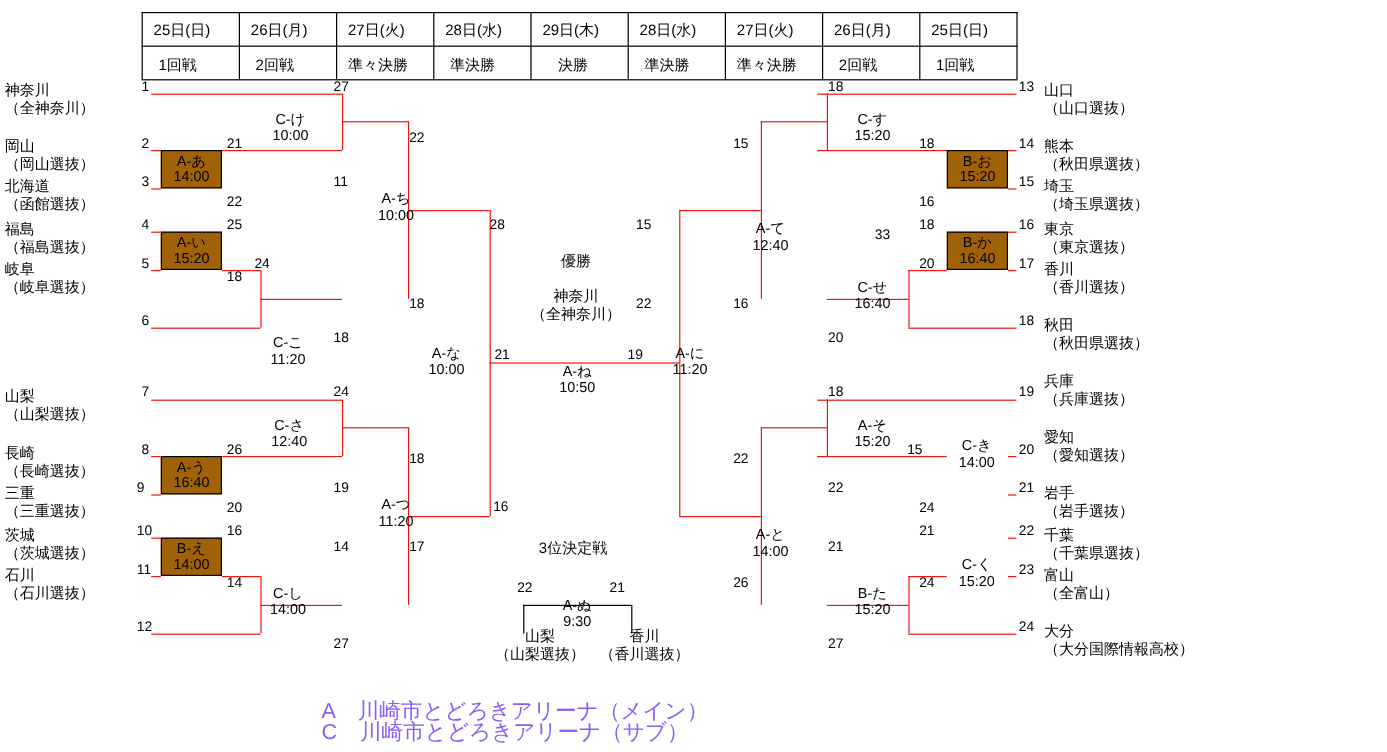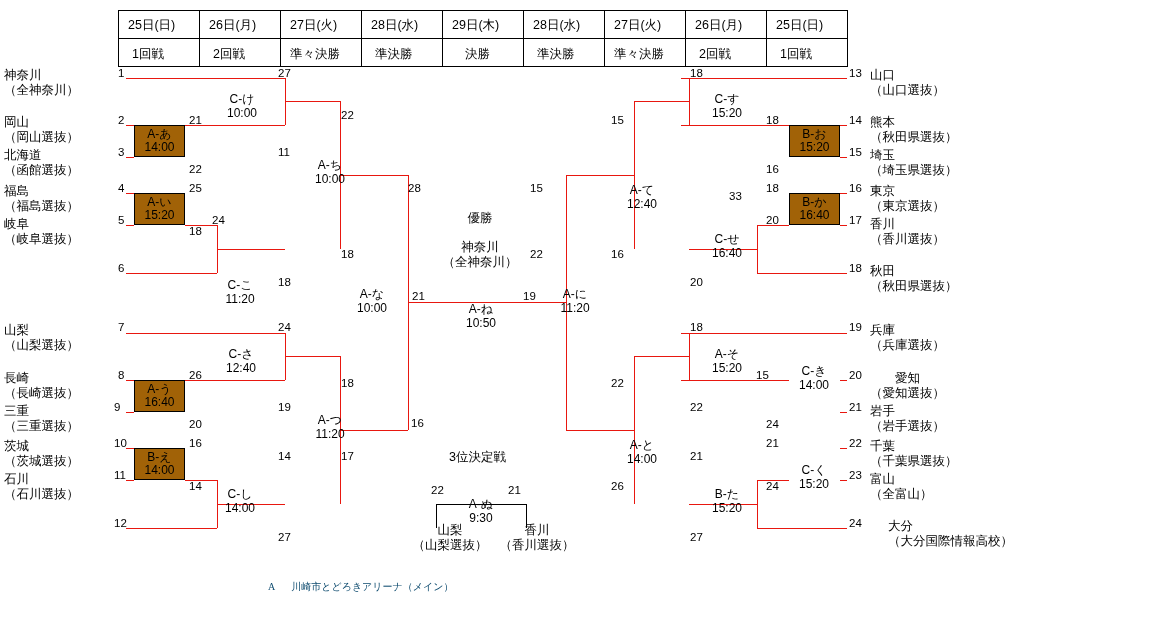--- a/index.html
+++ b/index.html
@@ -11,21 +11,21 @@
   .hline{position:absolute;height:0;border-top:1px solid #e8170f;}
   .vline{position:absolute;width:0;border-left:1px solid #e8170f;}
   .bline{position:absolute;height:0;border-top:1px solid #000;}
   .bvline{position:absolute;width:0;border-left:1px solid #000;}
   .box{position:absolute;border:1px solid #000;background:#a16207;text-align:center;box-sizing:border-box;}
   .box .g1{font-size:12px;line-height:13px;}
   .box .g2{font-size:12px;line-height:13px;}
   .matchlabel{position:absolute;text-align:center;font-size:12px;line-height:14px;color:#000;white-space:nowrap;}
   .hdr{position:absolute;font-size:12.5px;color:#000;white-space:nowrap;}
   .team{position:absolute;font-size:12.5px;color:#000;line-height:15px;white-space:nowrap;}
-  .legend{position:absolute;font-size:10px;color:#0c4a6e;white-space:nowrap;font-family:Liberation Serif, serif;}
+  .legend{position:absolute;font-size:18px;color:#8b5cf6;white-space:nowrap;}
   .champ{position:absolute;text-align:center;font-size:12.5px;line-height:15px;color:#000;white-space:nowrap;}
 </style>
 </head>
 <body>
 
 <div id="stage">
 
   <div class="bline" style="left:118px;top:10px;width:730px;"></div>
   <div class="bline" style="left:118px;top:38px;width:730px;"></div>
   <div class="bline" style="left:118px;top:66px;width:730px;"></div>
@@ -119,41 +119,41 @@
     <span>（東京選抜）</span>
   </div>
   <div class="team" style="left:870px;top:217px;">
     <span>香川</span><br>
     <span>（香川選抜）</span>
   </div>
   <div class="team" style="left:870px;top:264px;">
     <span>秋田</span><br>
     <span>（秋田県選抜）</span>
   </div>
-  <div class="team" style="left:870px;top:323px;">
+  <div class="team" style="left:870px;top:311px;">
     <span>兵庫</span><br>
     <span>（兵庫選抜）</span>
   </div>
-  <div class="team" style="left:870px;top:371px;text-align:center;">
+  <div class="team" style="left:870px;top:357px;">
     <span>愛知</span><br>
     <span>（愛知選抜）</span>
   </div>
   <div class="team" style="left:870px;top:404px;">
     <span>岩手</span><br>
     <span>（岩手選抜）</span>
   </div>
   <div class="team" style="left:870px;top:439px;">
     <span>千葉</span><br>
     <span>（千葉県選抜）</span>
   </div>
   <div class="team" style="left:870px;top:472px;">
     <span>富山</span><br>
     <span>（全富山）</span>
   </div>
-  <div class="team" style="left:870px;top:519px;margin-left:18px;">
+  <div class="team" style="left:870px;top:519px;">
     <span>大分</span><br>
     <span>（大分国際情報高校）</span>
   </div>
 
   <div class="num abs" style="left:118px;top:67px;">1</div>
   <div class="num abs" style="left:118px;top:114px;">2</div>
   <div class="num abs" style="left:118px;top:146px;">3</div>
   <div class="num abs" style="left:118px;top:182px;">4</div>
   <div class="num abs" style="left:118px;top:214px;">5</div>
   <div class="num abs" style="left:118px;top:262px;">6</div>
@@ -424,14 +424,18 @@
   <div class="num abs" style="left:766px;top:480px;">24</div>
   <div class="num abs" style="left:690px;top:450px;">21</div>
   <div class="num abs" style="left:611px;top:480px;">26</div>
   <div class="num abs" style="left:690px;top:531px;">27</div>
   <div class="num abs" style="left:609px;top:366px;"></div>
 
   <div class="legend" style="left:268px;top:580px;">
     <span>A</span>
     <span style="margin-left:14px;">川崎市とどろきアリーナ（メイン）</span>
   </div>
+  <div class="legend" style="left:268px;top:598px;">
+    <span>C</span>
+    <span style="margin-left:14px;">川崎市とどろきアリーナ（サブ）</span>
+  </div>
 
 </div>
 
 </body></html>

